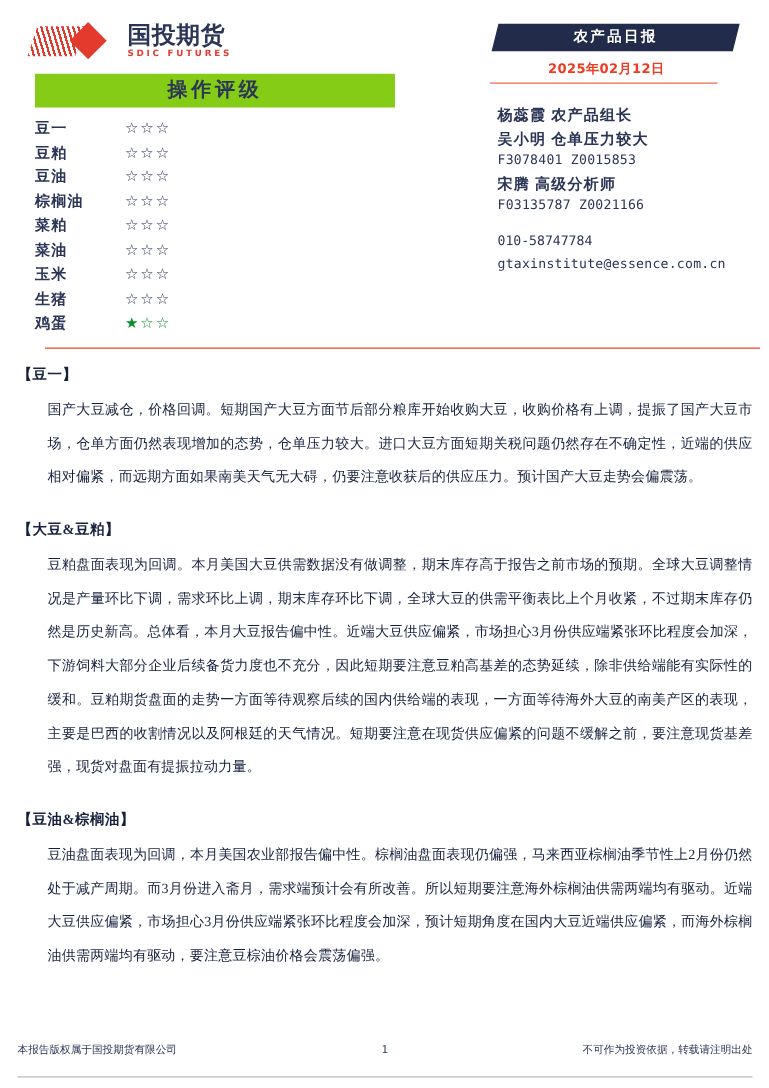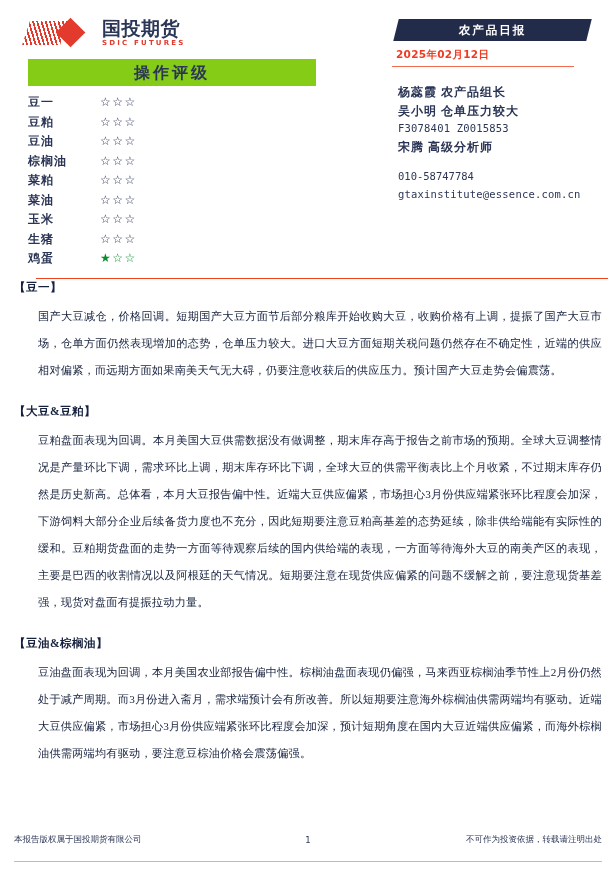--- a/index.html
+++ b/index.html
@@ -140,20 +140,21 @@
     color: #ffffff;
     font-size: 11.5px;
     font-weight: bold;
     letter-spacing: 2px;
   }
   .date-line {
     position: absolute;
     left: 396px;
     top: 48px;
     width: 178px;
+    text-align: center;
     font-family: "DejaVu Sans", "Liberation Sans", sans-serif;
     font-size: 10.5px;
     font-weight: bold;
     color: #ef3b22;
     letter-spacing: 0.3px;
   }
   .date-rule {
     position: absolute;
     left: 392px;
     top: 66px;
@@ -202,21 +203,21 @@
     top: 278px;
     width: 572px;
     height: 1.4px;
     background: #f0441f;
   }
 
   
   .content {
     position: absolute;
     left: 14px;
-    top: 280px;
+    top: 292px;
     width: 588px;
   }
   .section { margin-bottom: 20px; }
   .section-heading {
     font-size: 11.5px;
     font-weight: bold;
     color: #16213e;
     letter-spacing: 0.5px;
     margin-bottom: 8px;
   }
@@ -324,20 +325,21 @@
     <div class="banner-label">农产品日报</div>
   </div>
   <div class="date-line">2025年02月12日</div>
   <div class="date-rule"></div>
 
   <div class="contacts" id="contacts-block">
       <div class="contact-name">杨蕊霞  农产品组长</div>
       <div class="contact-name">吴小明  仓单压力较大</div>
       <div class="contact-code">F3078401  Z0015853</div>
       <div class="contact-name">宋腾  高级分析师</div>
+      <div class="contact-code">F03135787  Z0021166</div>
       <div class="contact-gap"></div>
       <div class="contact-phone">010-58747784</div>
       <div class="contact-email">gtaxinstitute@essence.com.cn</div>
     </div>
 
   <div class="header-rule"></div>
 </div>
 
 <div class="content" id="report-content">
     <div class="section">

